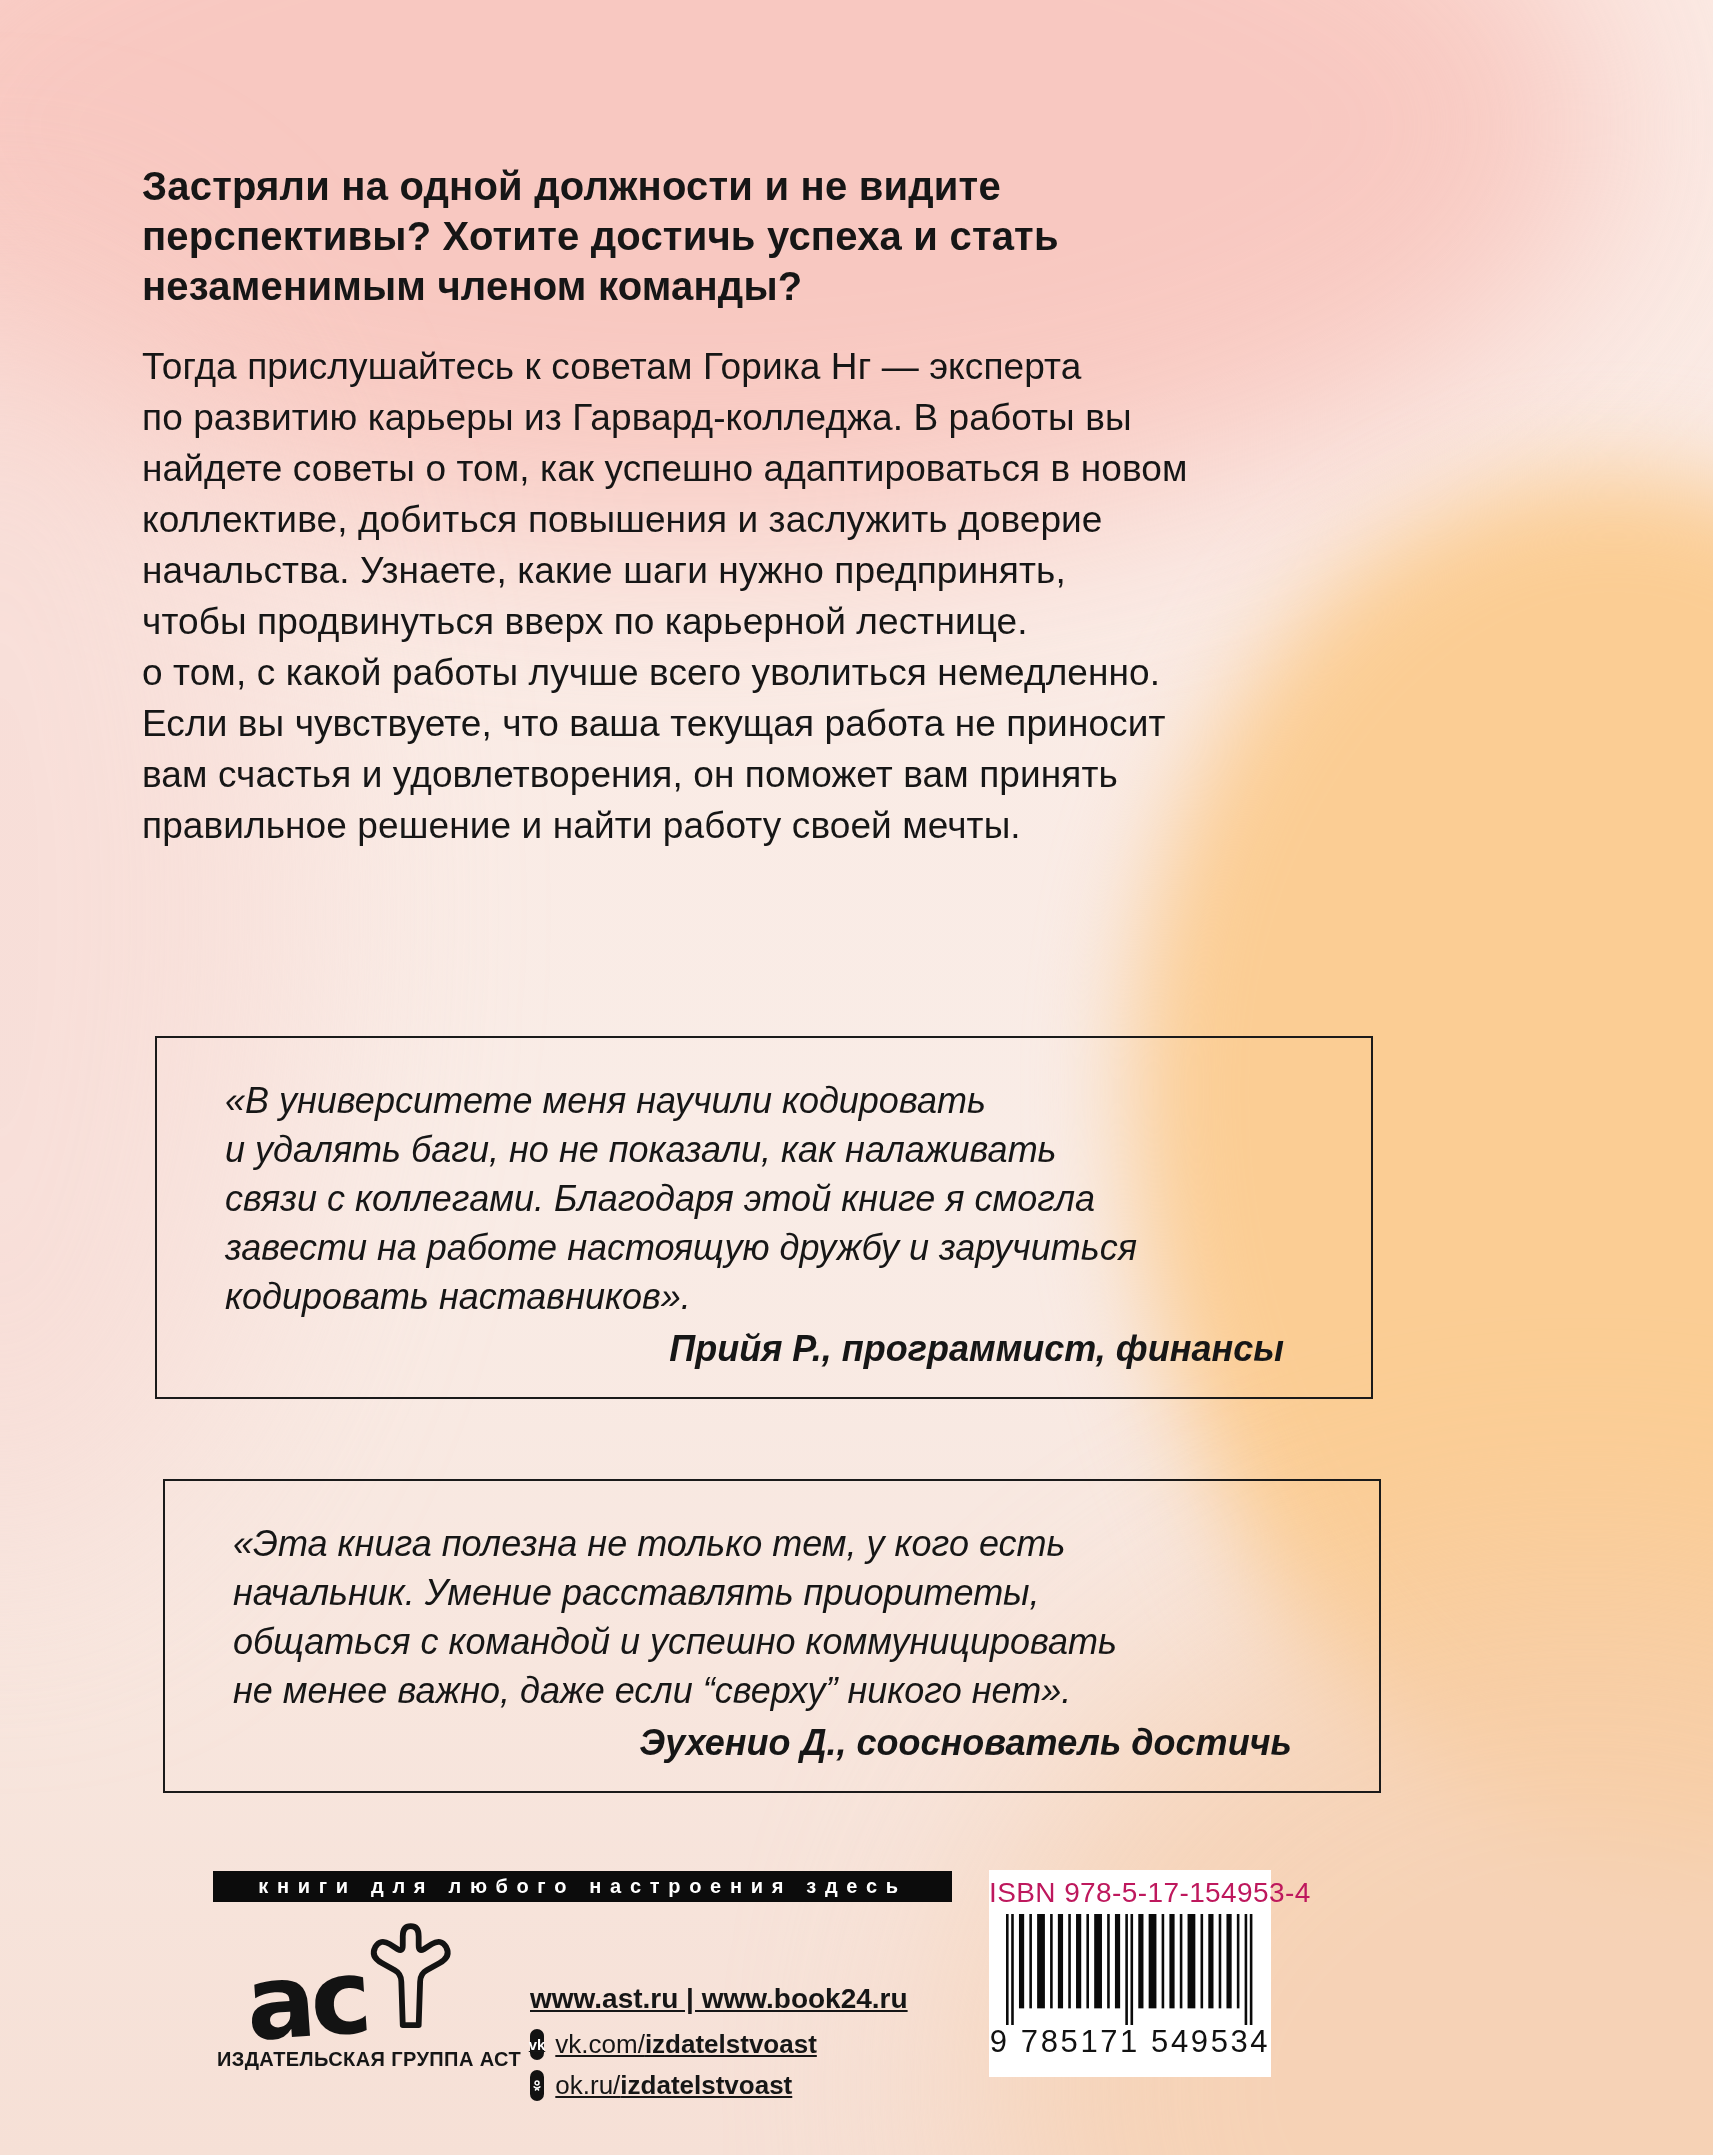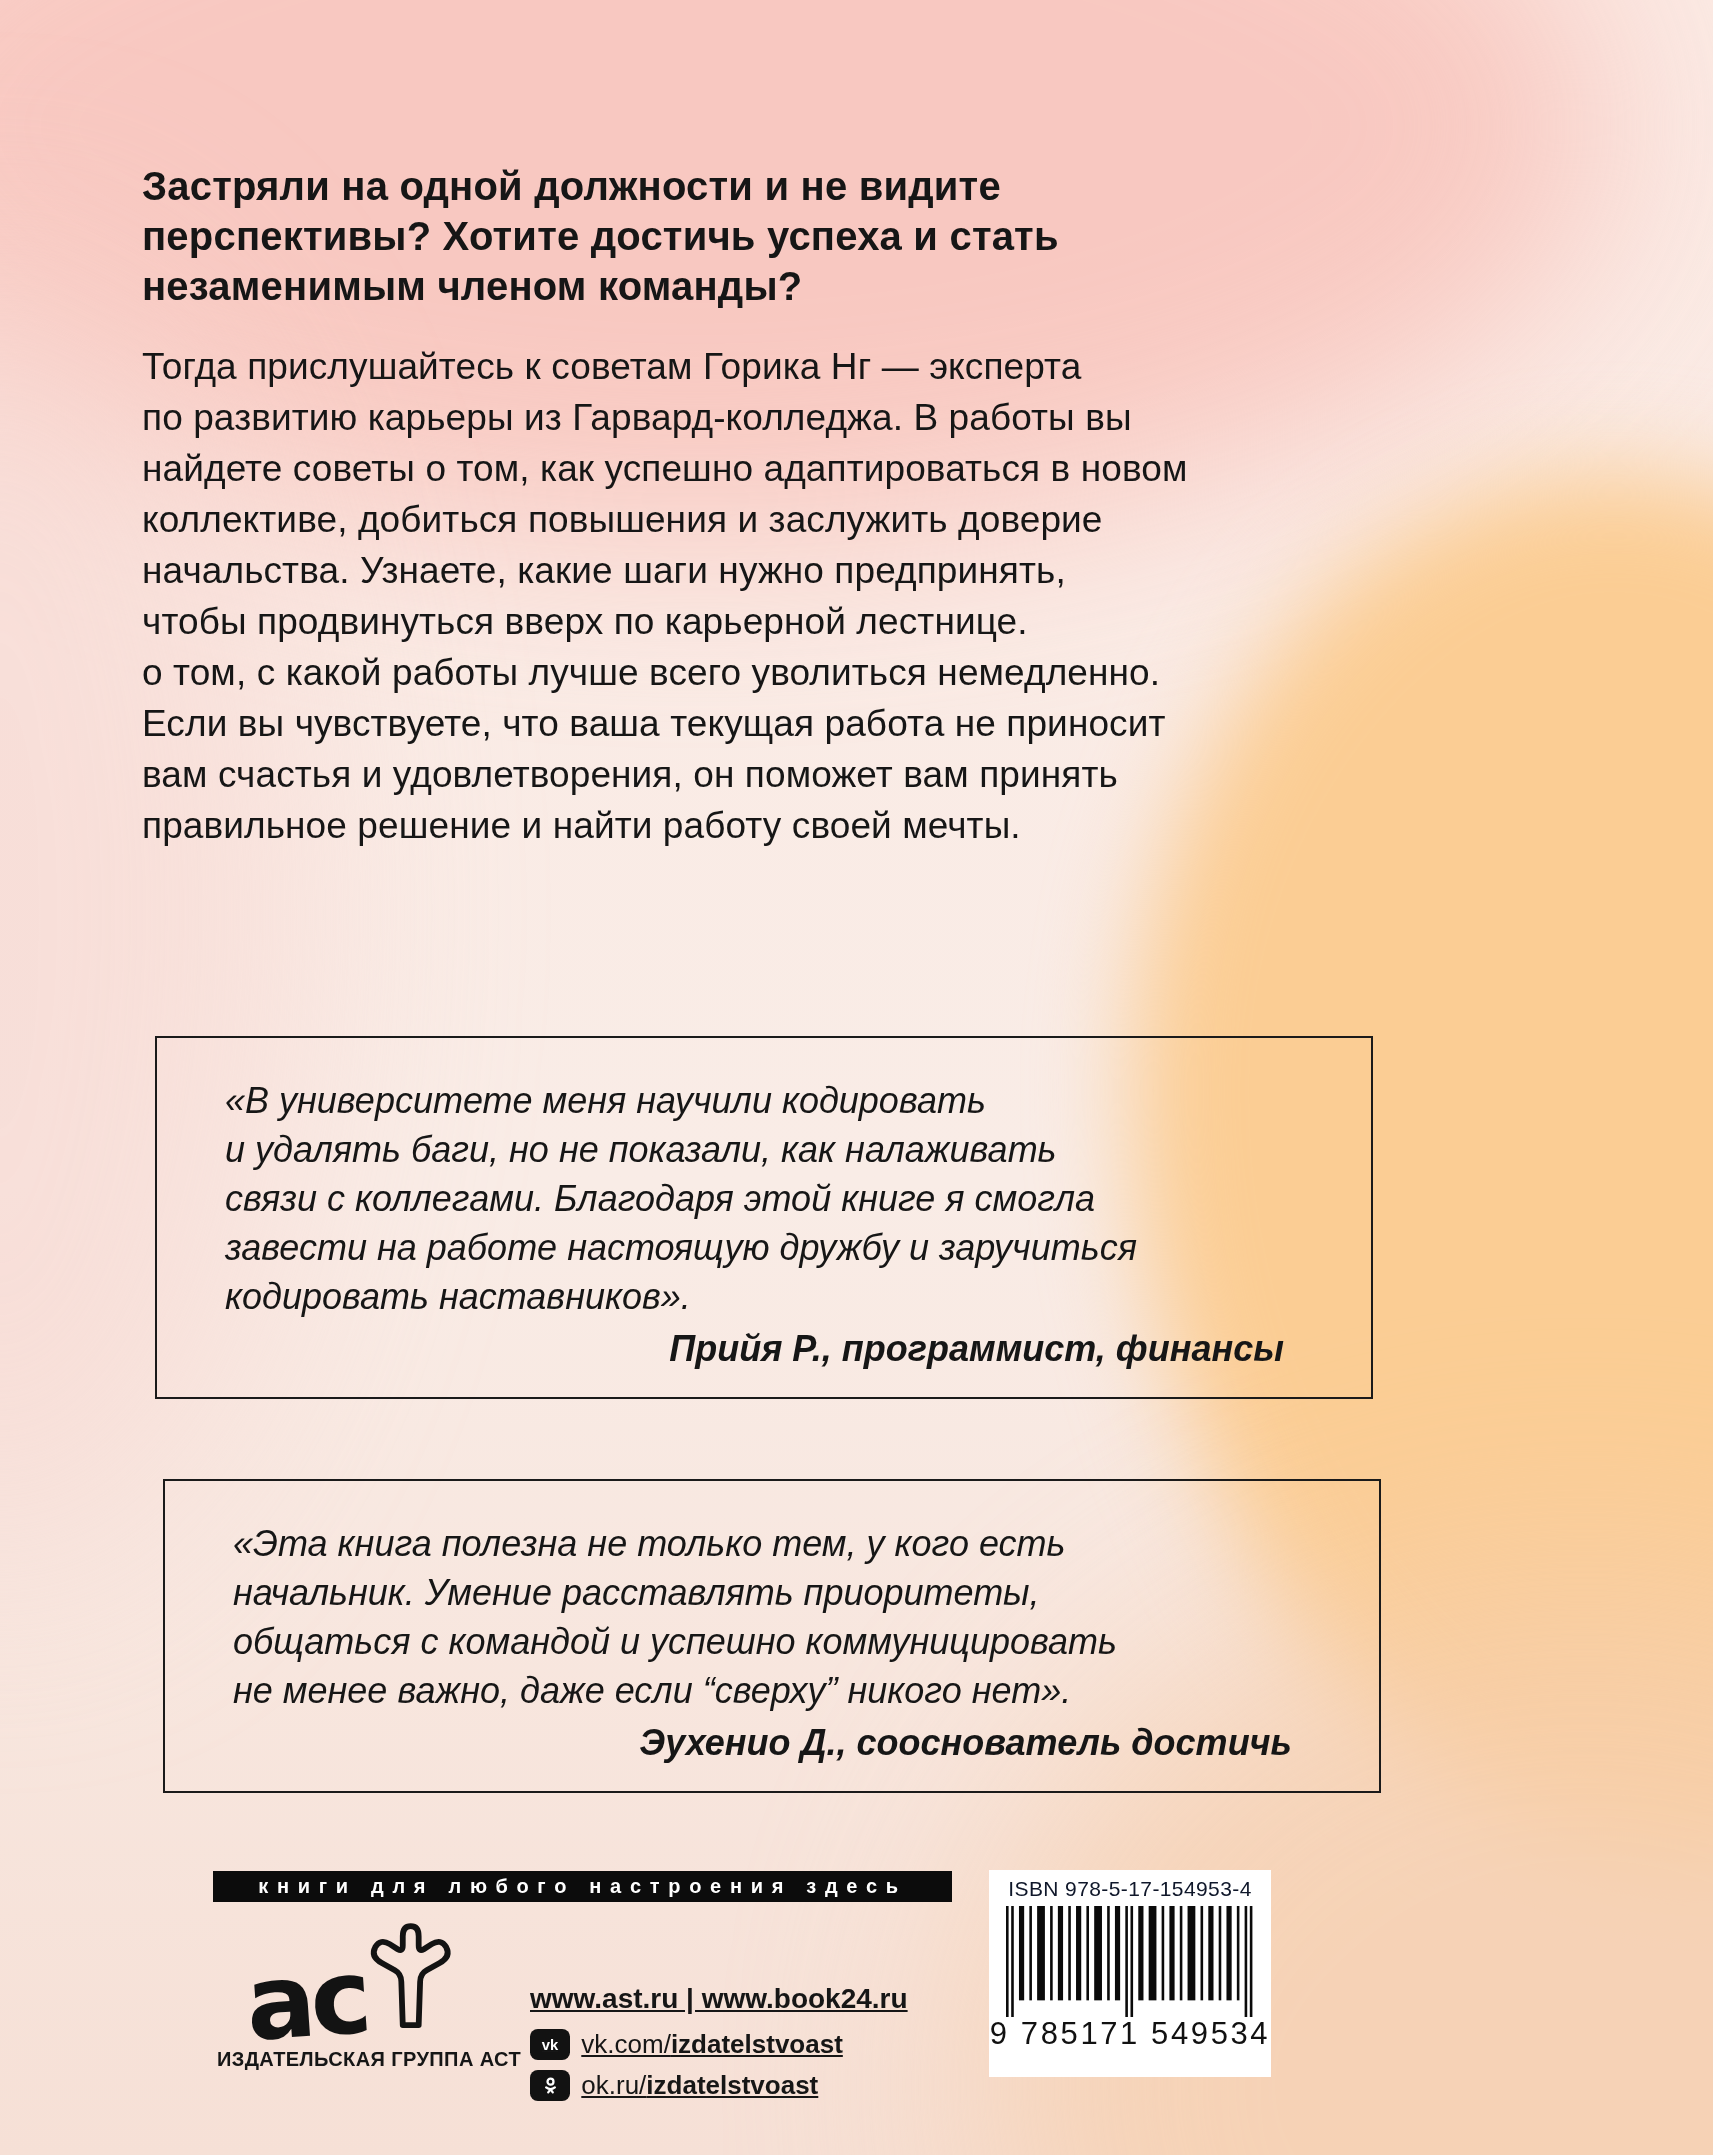--- a/index.html
+++ b/index.html
@@ -54,31 +54,31 @@
     letter-spacing:-5.2px;transform:rotate(-4deg);
     margin-right:-3.5px;color:#131313;
   }
   .cactus{width:94px;height:129px;margin-bottom:1.7px;}
   .logo-caption{font-size:20px;font-weight:bold;margin-top:7px;letter-spacing:0.4px;white-space:nowrap;}
 
   .links{left:530px;top:1983px;text-decoration:underline;}
   .sites{font-size:28px;font-weight:bold;margin-bottom:14px;white-space:nowrap;}
   .social-line{display:flex;align-items:center;font-size:26px;margin-bottom:9.6px;white-space:nowrap;}
   .sicon{
-    width:40px;height:31px;border-radius:7.8px;background:#121212;color:#fff;
+    width:14px;height:31px;border-radius:7.8px;background:#121212;color:#fff;
     display:flex;align-items:center;justify-content:center;
     font-weight:800;font-size:14.8px;margin-right:11.3px;flex:0 0 auto;
   }
   .s-handle{font-weight:bold;}
 
   .isbn-box{
     left:989px;top:1870px;width:282px;height:207px;box-sizing:border-box;
     background:#ffffff;text-align:center;padding-top:7px;
   }
-  .isbn-label{font-size:21px;color:#0f172a;letter-spacing:0.4px;white-space:nowrap;}
+  .isbn-label{font-size:28px;color:#be185d;letter-spacing:0.4px;white-space:nowrap;}
   .barcode{display:block;width:249px;height:111px;margin:5.2px auto 0;}
   .isbn-digits{font-size:31px;letter-spacing:2.6px;color:#111;margin-top:-1.7px;white-space:nowrap;}
 </style>
 </head>
 <body>
 
 <div class="page">
 
   <div class="bg pink-band"></div>
   <div class="bg left-wash"></div>

